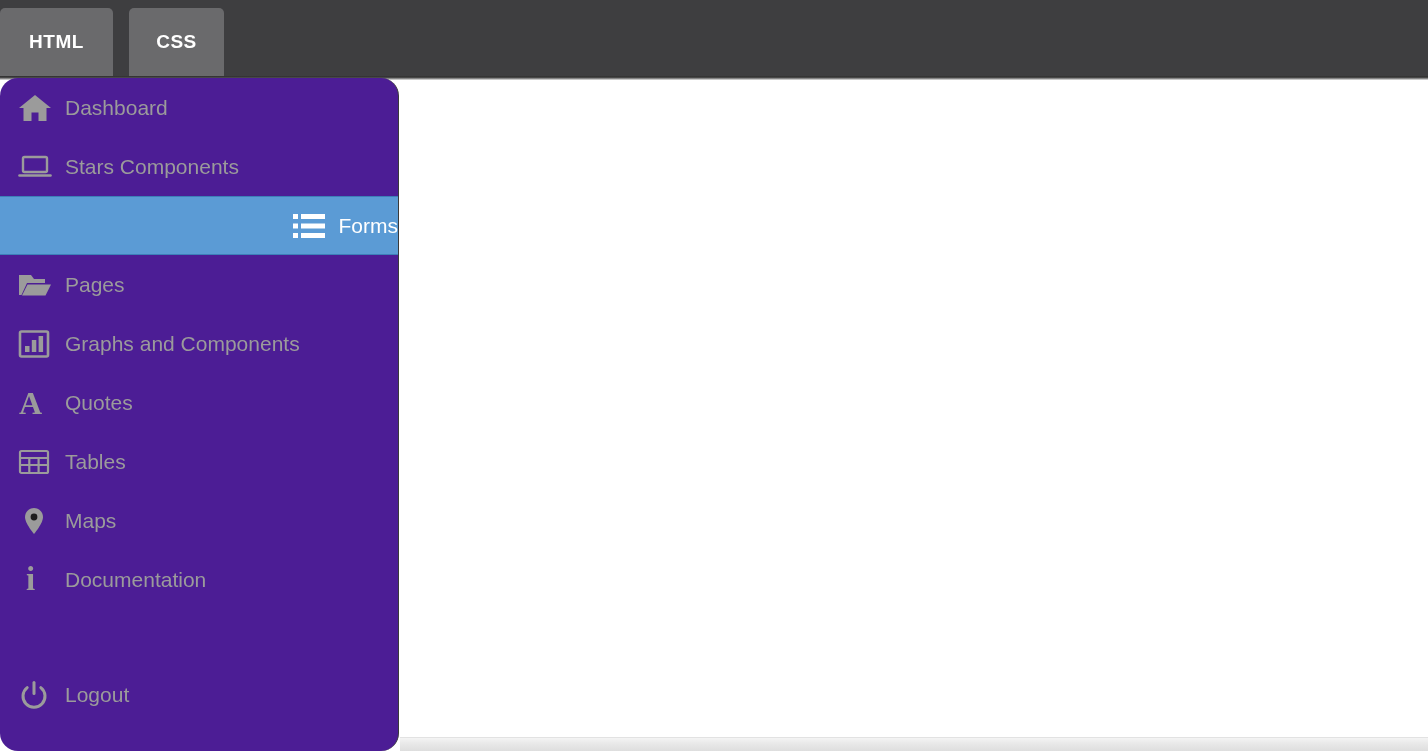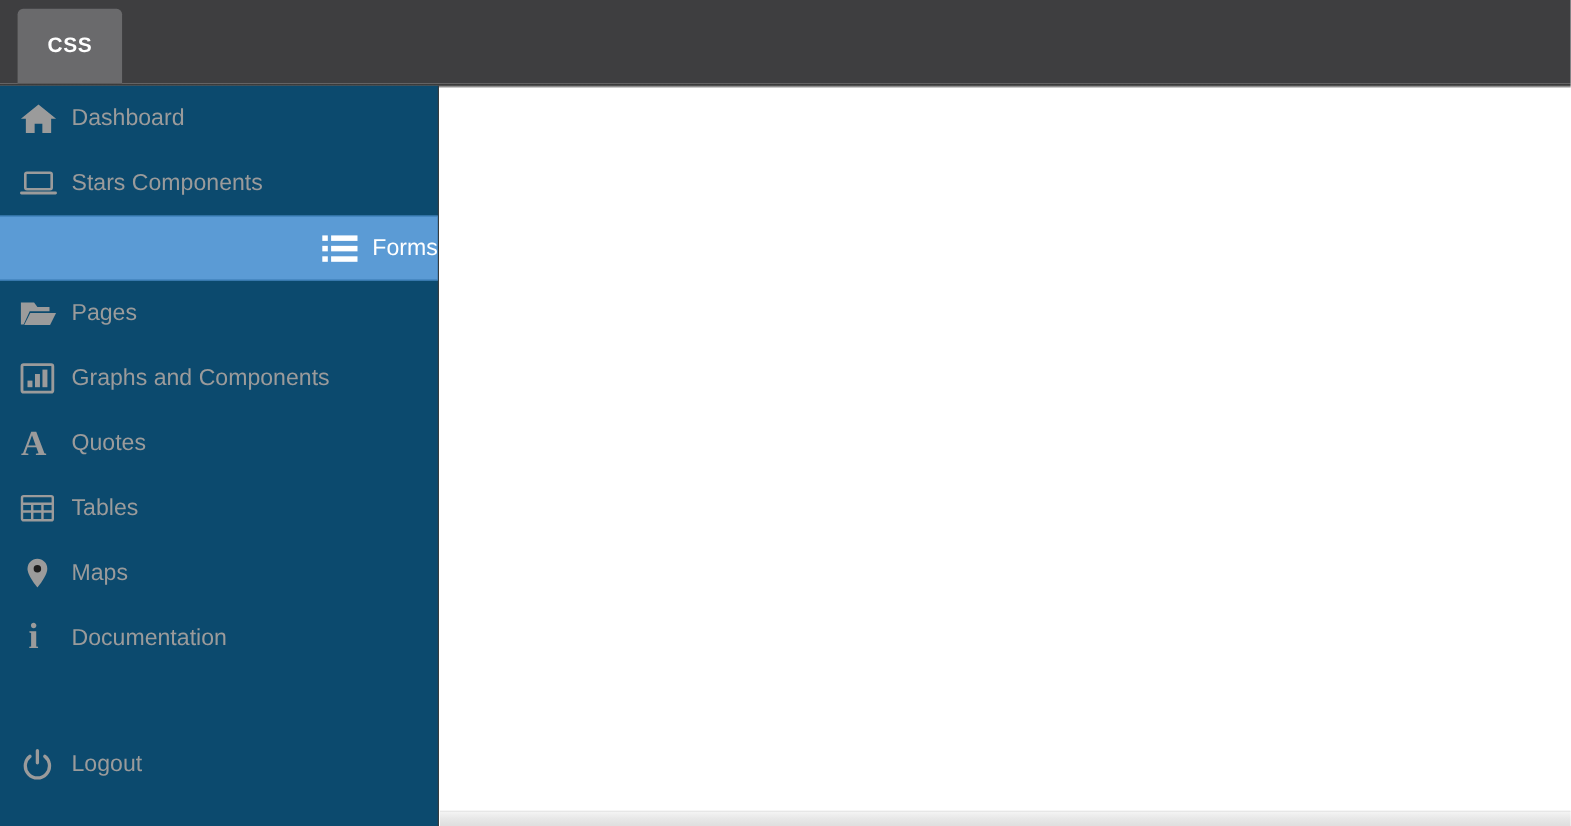--- a/index.html
+++ b/index.html
@@ -57,22 +57,23 @@
     height: 4px;
     background: linear-gradient(to bottom, #2b2b2b 0%, #4a4a4a 40%, #e9e9e9 100%);
   }
 
   
   .sidebar {
     position: absolute;
     left: 0; top: 78px;
     width: 399px;
     height: 673px;
-    background: #0c4a6e;
+    background: #4c1d95;
     border-right: 1px solid #3a3a3a;
+    border-radius: 18px;
   }
   .nav-list { position: relative; }
   .nav-item {
     position: relative;
     height: 59px;
     display: flex;
     align-items: center;
     color: #9b9b9b;
     text-decoration: none;
     cursor: pointer;
@@ -139,20 +140,21 @@
     border-top: 1px solid #e2e2e2;
   }
 </style>
 </head>
 <body>
 
 <div id="app">
 
   <div class="topbar">
     <div class="tabstrip">
+      <div class="tab tab-html">HTML</div>
       <div class="tab tab-css">CSS</div>
     </div>
   </div>
   <div class="topbar-underline"></div>
 
   <nav class="sidebar">
     <div class="nav-list">
 
       <a class="nav-item">
         <span class="nav-icon">

